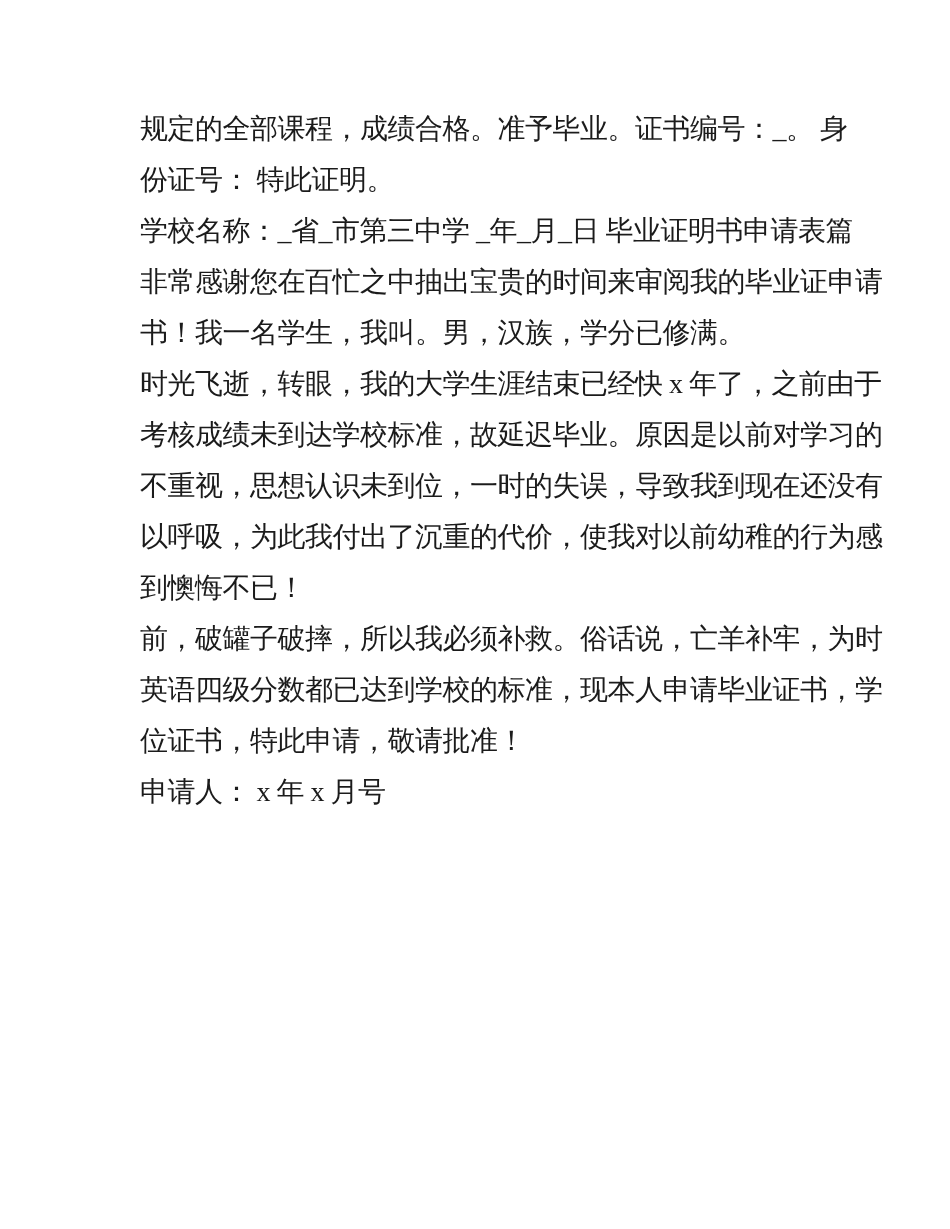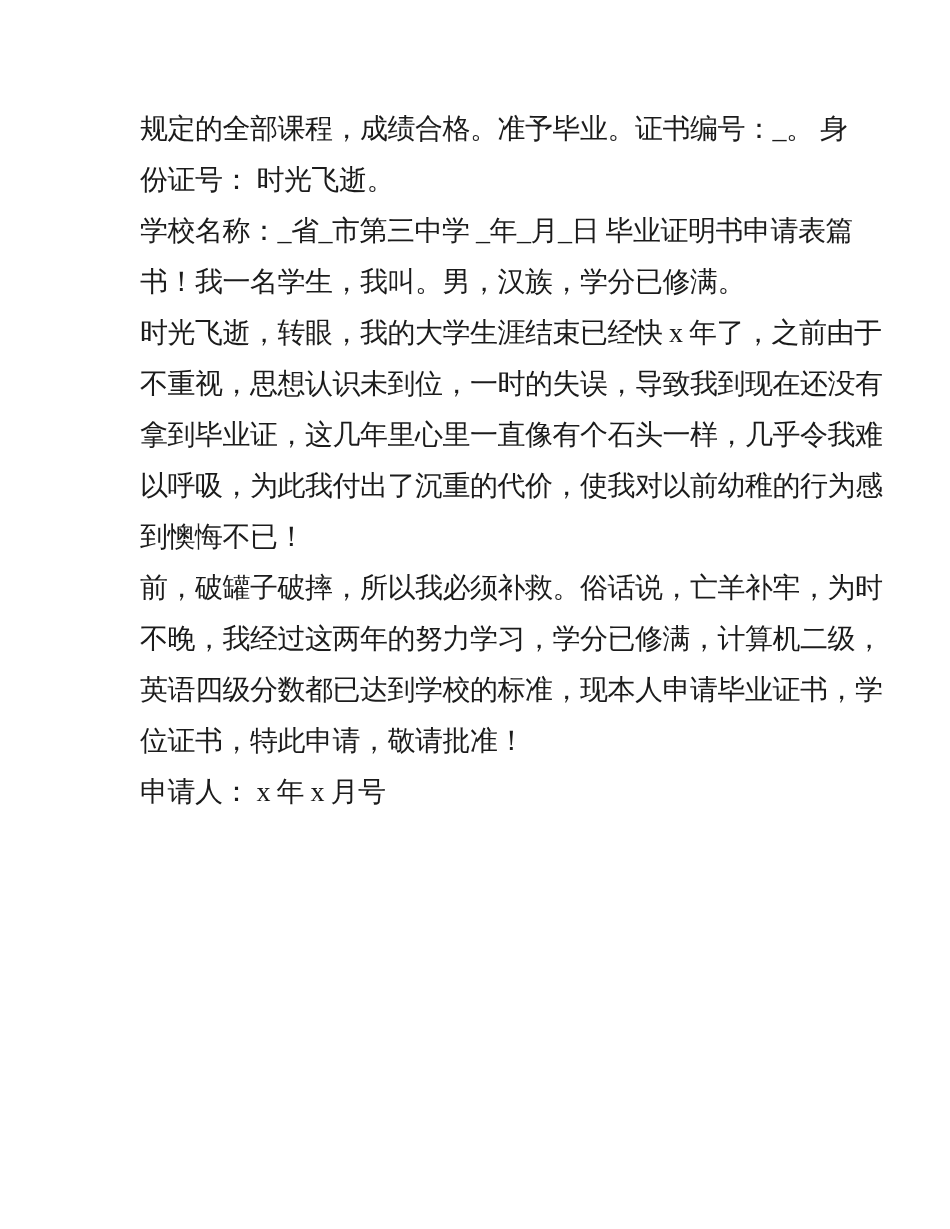--- a/index.html
+++ b/index.html
@@ -29,27 +29,27 @@
     white-space: pre;
     letter-spacing: -0.5px;
   }
 </style>
 </head>
 <body>
 
 <div class="page">
   <div class="text-block">
     <div class="doc-line">规定的全部课程，成绩合格。准予毕业。证书编号：_。 身</div>
-    <div class="doc-line">份证号： 时光飞逝。</div>
+    <div class="doc-line">份证号： 特此证明。</div>
     <div class="doc-line">学校名称：_省_市第三中学 _年_月_日 毕业证明书申请表篇</div>
+    <div class="doc-line">非常感谢您在百忙之中抽出宝贵的时间来审阅我的毕业证申请</div>
     <div class="doc-line">书！我一名学生，我叫。男，汉族，学分已修满。</div>
     <div class="doc-line">时光飞逝，转眼，我的大学生涯结束已经快 x 年了，之前由于</div>
+    <div class="doc-line">考核成绩未到达学校标准，故延迟毕业。原因是以前对学习的</div>
     <div class="doc-line">不重视，思想认识未到位，一时的失误，导致我到现在还没有</div>
-    <div class="doc-line">拿到毕业证，这几年里心里一直像有个石头一样，几乎令我难</div>
     <div class="doc-line">以呼吸，为此我付出了沉重的代价，使我对以前幼稚的行为感</div>
     <div class="doc-line">到懊悔不已！</div>
     <div class="doc-line">前，破罐子破摔，所以我必须补救。俗话说，亡羊补牢，为时</div>
-    <div class="doc-line">不晚，我经过这两年的努力学习，学分已修满，计算机二级，</div>
     <div class="doc-line">英语四级分数都已达到学校的标准，现本人申请毕业证书，学</div>
     <div class="doc-line">位证书，特此申请，敬请批准！</div>
     <div class="doc-line">申请人： x 年 x 月号</div>
   </div>
 </div>
 
 </body></html>

